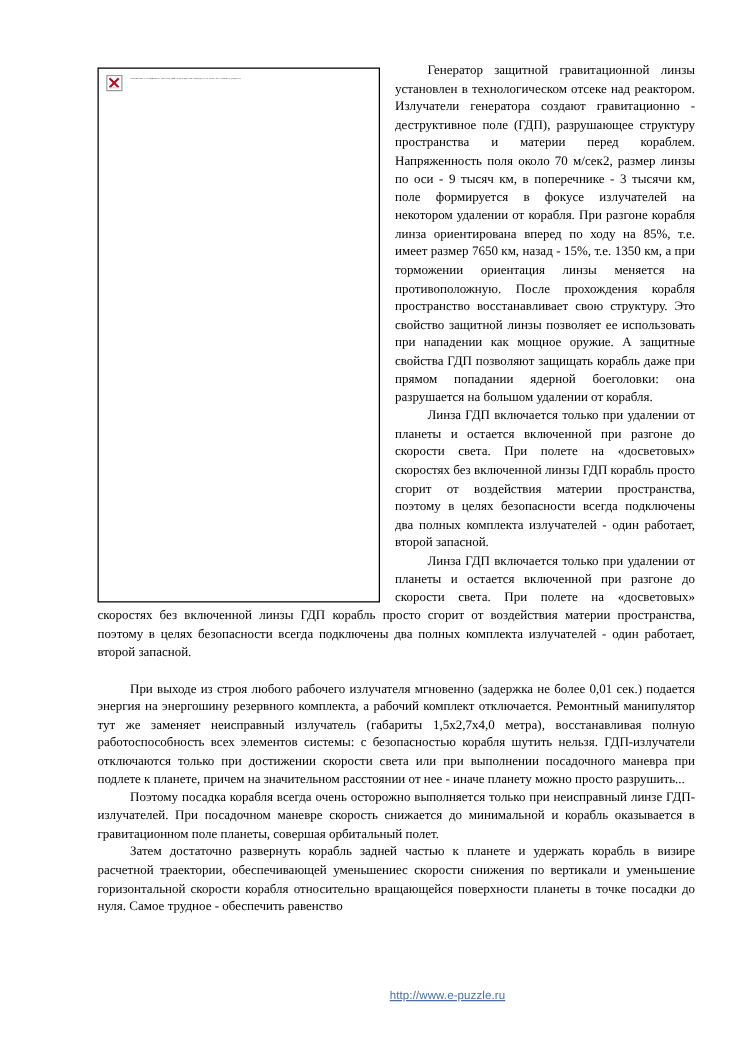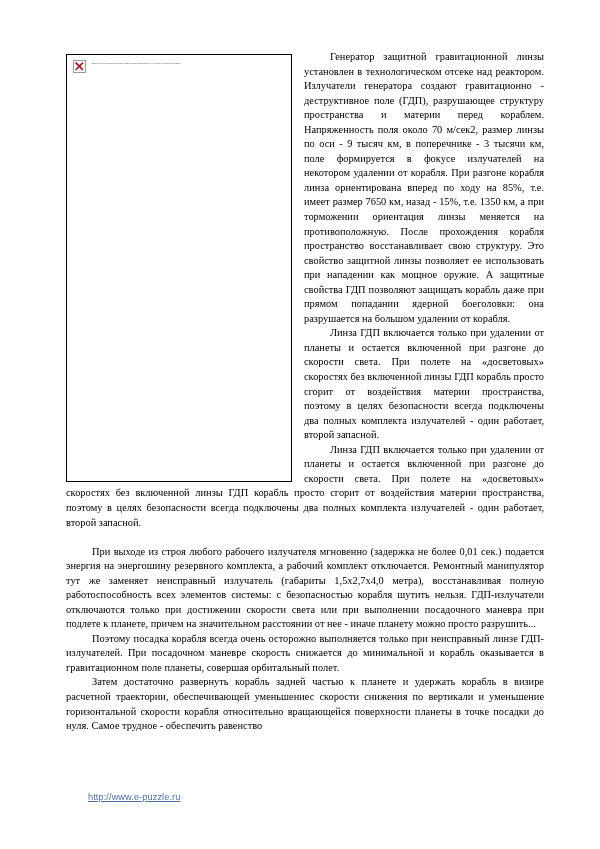--- a/index.html
+++ b/index.html
@@ -18,21 +18,21 @@
   .page {
     position: relative;
     width: 600px;
     height: 849px;
     background: #ffffff;
     box-sizing: border-box;
   }
 
   .content {
     position: absolute;
-    left: 66px;
+    left: 78px;
     top: 50px;
     width: 478px;
   }
 
   
   .image-frame {
     float: left;
     width: 226px;
     height: 428px;
     border: 1px solid #000000;
@@ -94,22 +94,22 @@
     display: block;
     clear: both;
   }
 
   
   .footer {
     position: absolute;
     left: 0;
     right: 0;
     top: 786px;
-    text-align: left;
-    padding-left: 88px;
+    text-align: center;
+    padding-left: 116px;
   }
   .footer-link {
     font-family: "Liberation Sans", sans-serif;
     font-size: 9.2px;
     color: #4a6fa8;
     text-decoration: underline;
     letter-spacing: 0.01em;
   }
 </style>
 </head>

